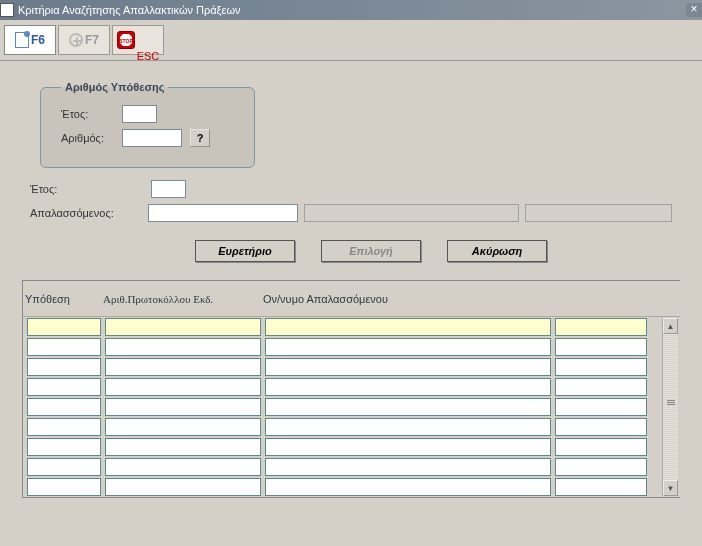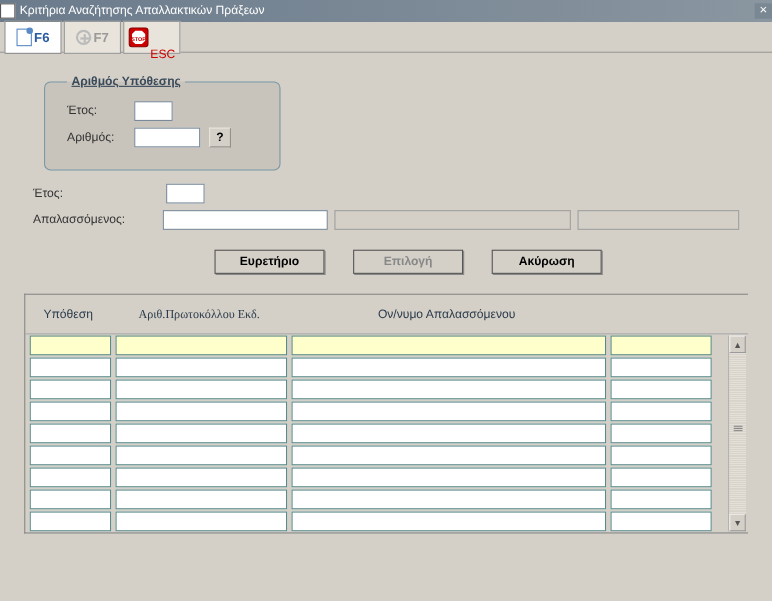--- a/index.html
+++ b/index.html
@@ -27,21 +27,21 @@
     border: 1px solid #555;
   }
   .titlebar .title { flex: 1; }
   .titlebar .close {
     width: 16px; height: 14px; background: #7a8894;
     color: #fff; text-align: center; line-height: 13px;
     font-size: 12px; cursor: pointer;
     font-family: Arial;
   }
   .toolbar {
-    height: 28px;
+    height: 41px;
     background: #d4d0c8;
     border-bottom: 1px solid #999;
     display: flex;
     align-items: center;
     padding: 2px 4px;
     gap: 2px;
   }
   .tool-btn {
     width: 52px; height: 30px;
     border: 1px solid #999;
@@ -95,21 +95,20 @@
     padding: 12px 20px 14px 20px;
     width: 215px;
     margin-left: 10px;
     margin-bottom: 12px;
   }
   fieldset.case-group legend {
     color: #3a4a5a;
     font-weight: bold;
     font-size: 11px;
     padding: 0 4px;
-    text-decoration: underline;
   }
   .row { display: flex; align-items: center; margin-bottom: 6px; }
   .row label {
     text-align: left;
     margin-right: 6px;
     color: #333;
   }
   .case-group .row label { width: 55px; }
   input.txt {
     border: 1px solid #7a8a9a;
@@ -147,41 +146,42 @@
     margin-left: 40px;
   }
   .action-buttons button {
     width: 100px; height: 22px;
     border: 1px solid #555;
     background: #d4d0c8;
     font-size: 11px;
     font-weight: bold;
     cursor: pointer;
     box-shadow: 1px 1px 0 #888;
+    font-style: italic;
   }
   .action-buttons button.disabled-btn {
     color: #888;
   }
   .grid-area {
     border: 1px solid #888;
     border-right: none;
     background: #d4d0c8;
     width: 658px;
     margin-left: -8px;
   }
   .grid-header, .grid-row {
     display: flex;
   }
   .grid-header {
     height: 36px;
     align-items: center;
     border-bottom: 1px solid #aaa;
   }
   .grid-header .hcell {
-    text-align: center;
+    text-align: left;
     color: #2a3a4a;
     font-size: 11px;
     padding: 4px 2px;
   }
   .col1 { width: 78px; }
   .col2 { width: 160px; font-family: Liberation Serif, serif; }
   .col3 { width: 290px; }
   .col4 { width: 96px; }
   .col-scroll { width: 20px; }
   .grid-body {

